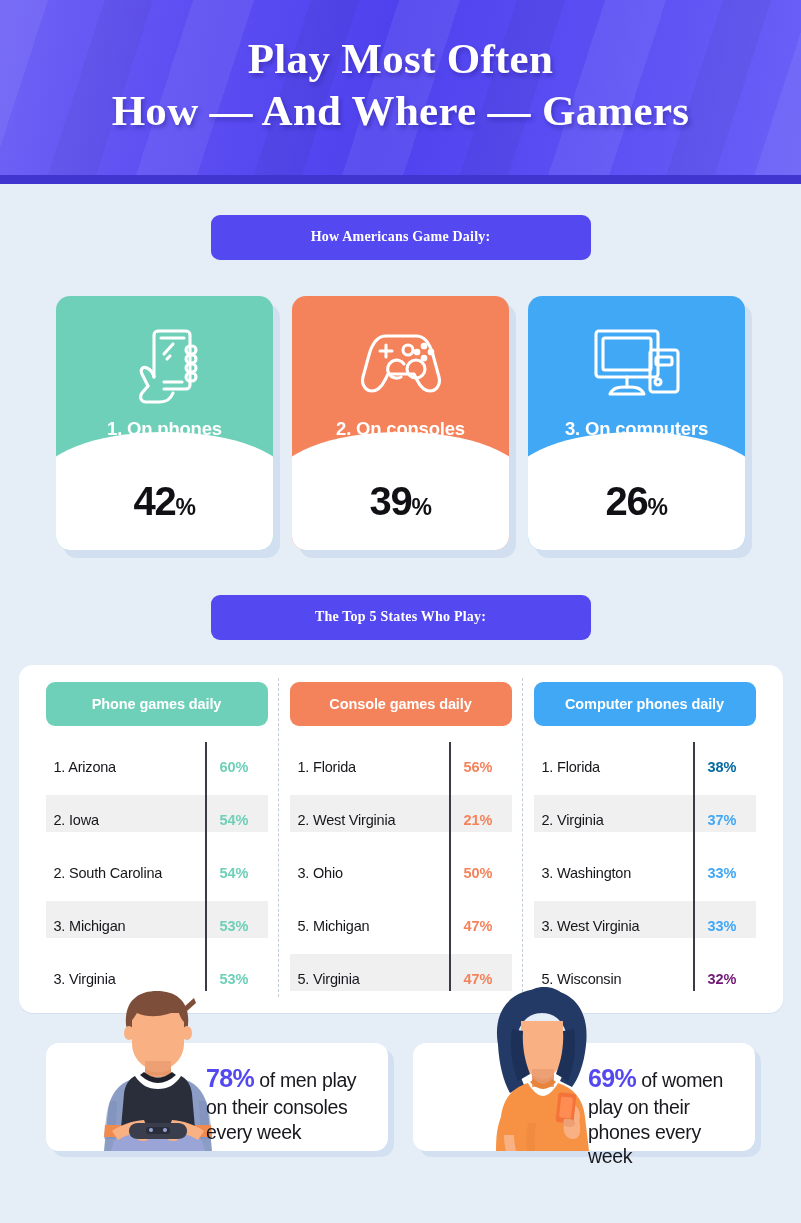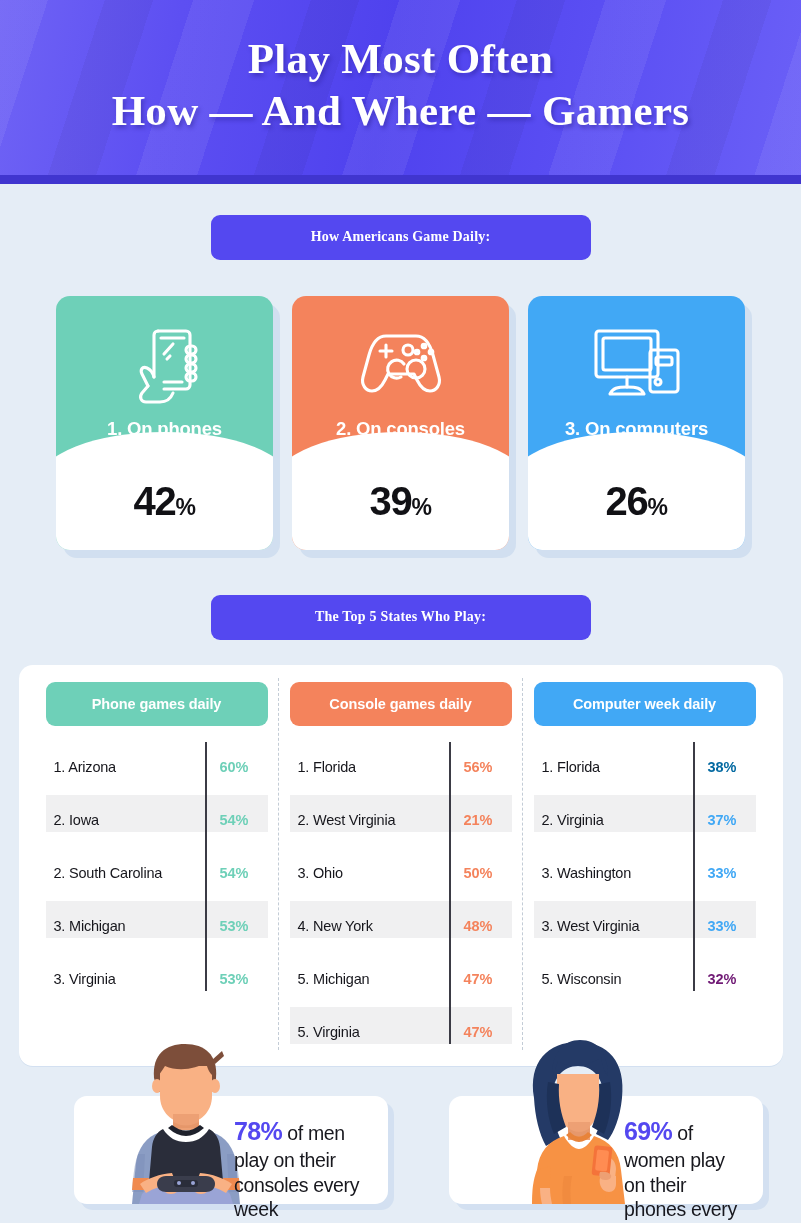--- a/index.html
+++ b/index.html
@@ -204,23 +204,22 @@
 
   
   .bottom {
     display: flex;
     justify-content: center;
     gap: 25px;
     margin-top: 28px;
   }
   .bpanel {
     position: relative;
-    width: 314px;
+    width: 342px;
     height: 110px;
-    margin-left: 36px;
   }
   .bpanel-card {
     position: absolute;
     left: 0; right: 0; bottom: 0;
     height: 108px;
     background: #ffffff;
     border-radius: 13px;
     box-shadow: 6px 6px 0 rgba(170,197,228,0.30);
   }
   .bpanel-art {
@@ -369,37 +368,33 @@
         <span class="tpct" style="color:#f4835c">56%</span>
       </div>
       <div class="trow alt">
         <span class="tstate">2. West Virginia</span>
         <span class="tpct" style="color:#f4835c">21%</span>
       </div>
       <div class="trow">
         <span class="tstate">3. Ohio</span>
         <span class="tpct" style="color:#f4835c">50%</span>
       </div>
-      <div class="trow alt">
-        <span class="tstate">4. New York</span>
-        <span class="tpct" style="color:#f4835c">48%</span>
-      </div>
       <div class="trow">
         <span class="tstate">5. Michigan</span>
         <span class="tpct" style="color:#f4835c">47%</span>
       </div>
       <div class="trow alt">
         <span class="tstate">5. Virginia</span>
         <span class="tpct" style="color:#f4835c">47%</span>
       </div>
     </div>
   </div>
 
   <div class="tcol">
-    <div class="thead" style="background:#41a8f5">Computer week daily</div>
+    <div class="thead" style="background:#41a8f5">Computer phones daily</div>
     <div class="tbody">
       <div class="trow">
         <span class="tstate">1. Florida</span>
         <span class="tpct" style="color:#0369a1">38%</span>
       </div>
       <div class="trow alt">
         <span class="tstate">2. Virginia</span>
         <span class="tpct" style="color:#41a8f5">37%</span>
       </div>
       <div class="trow">

